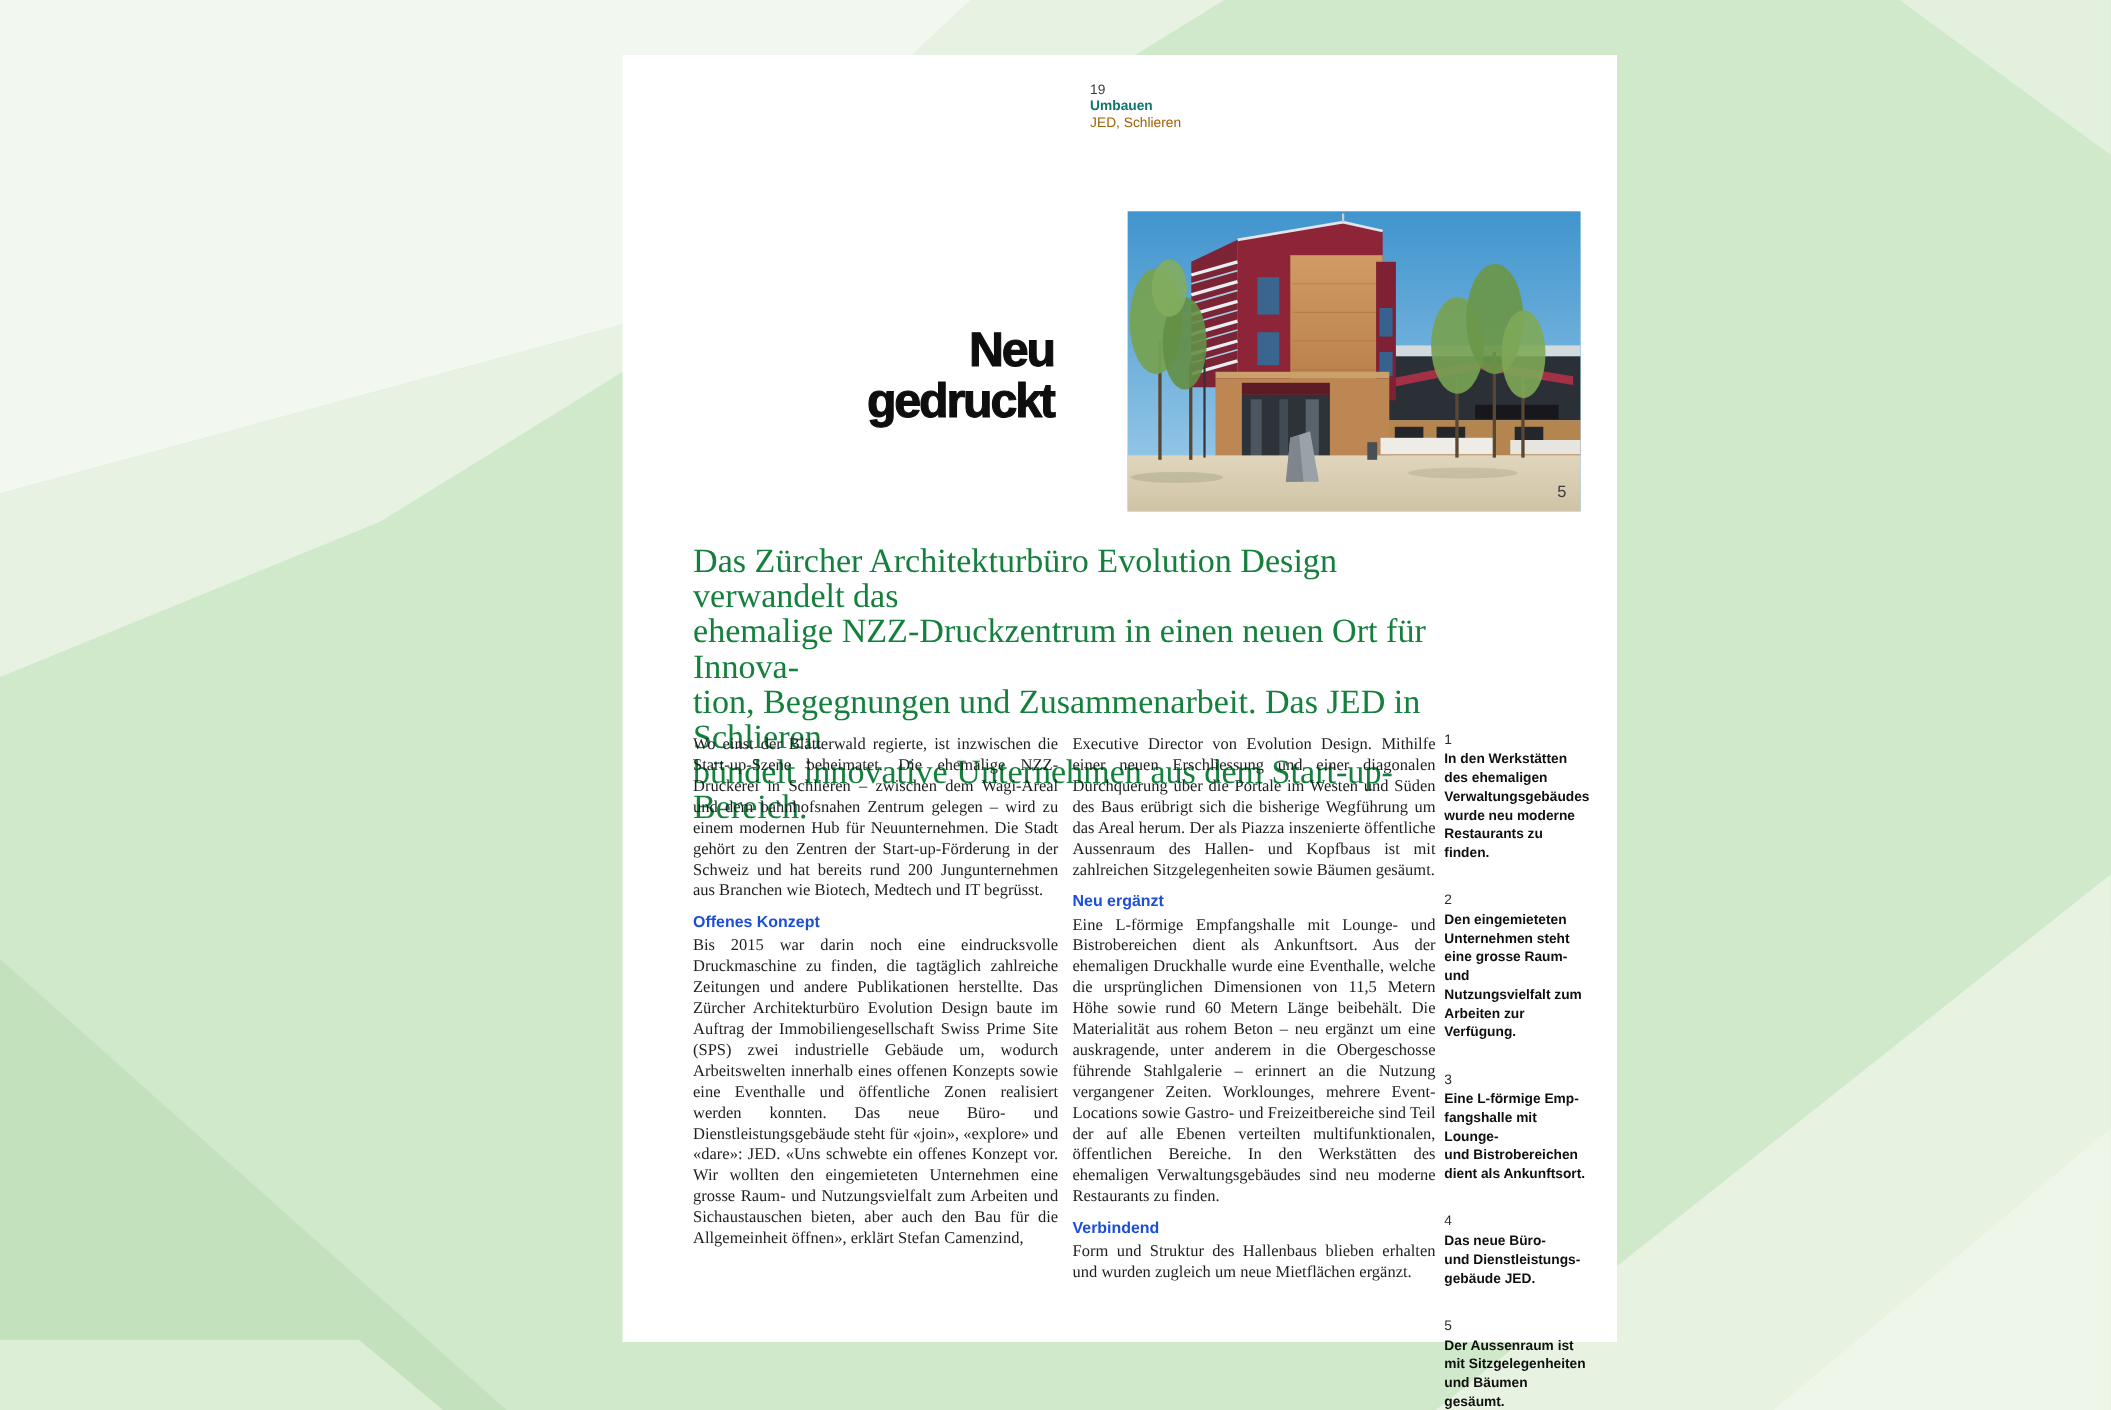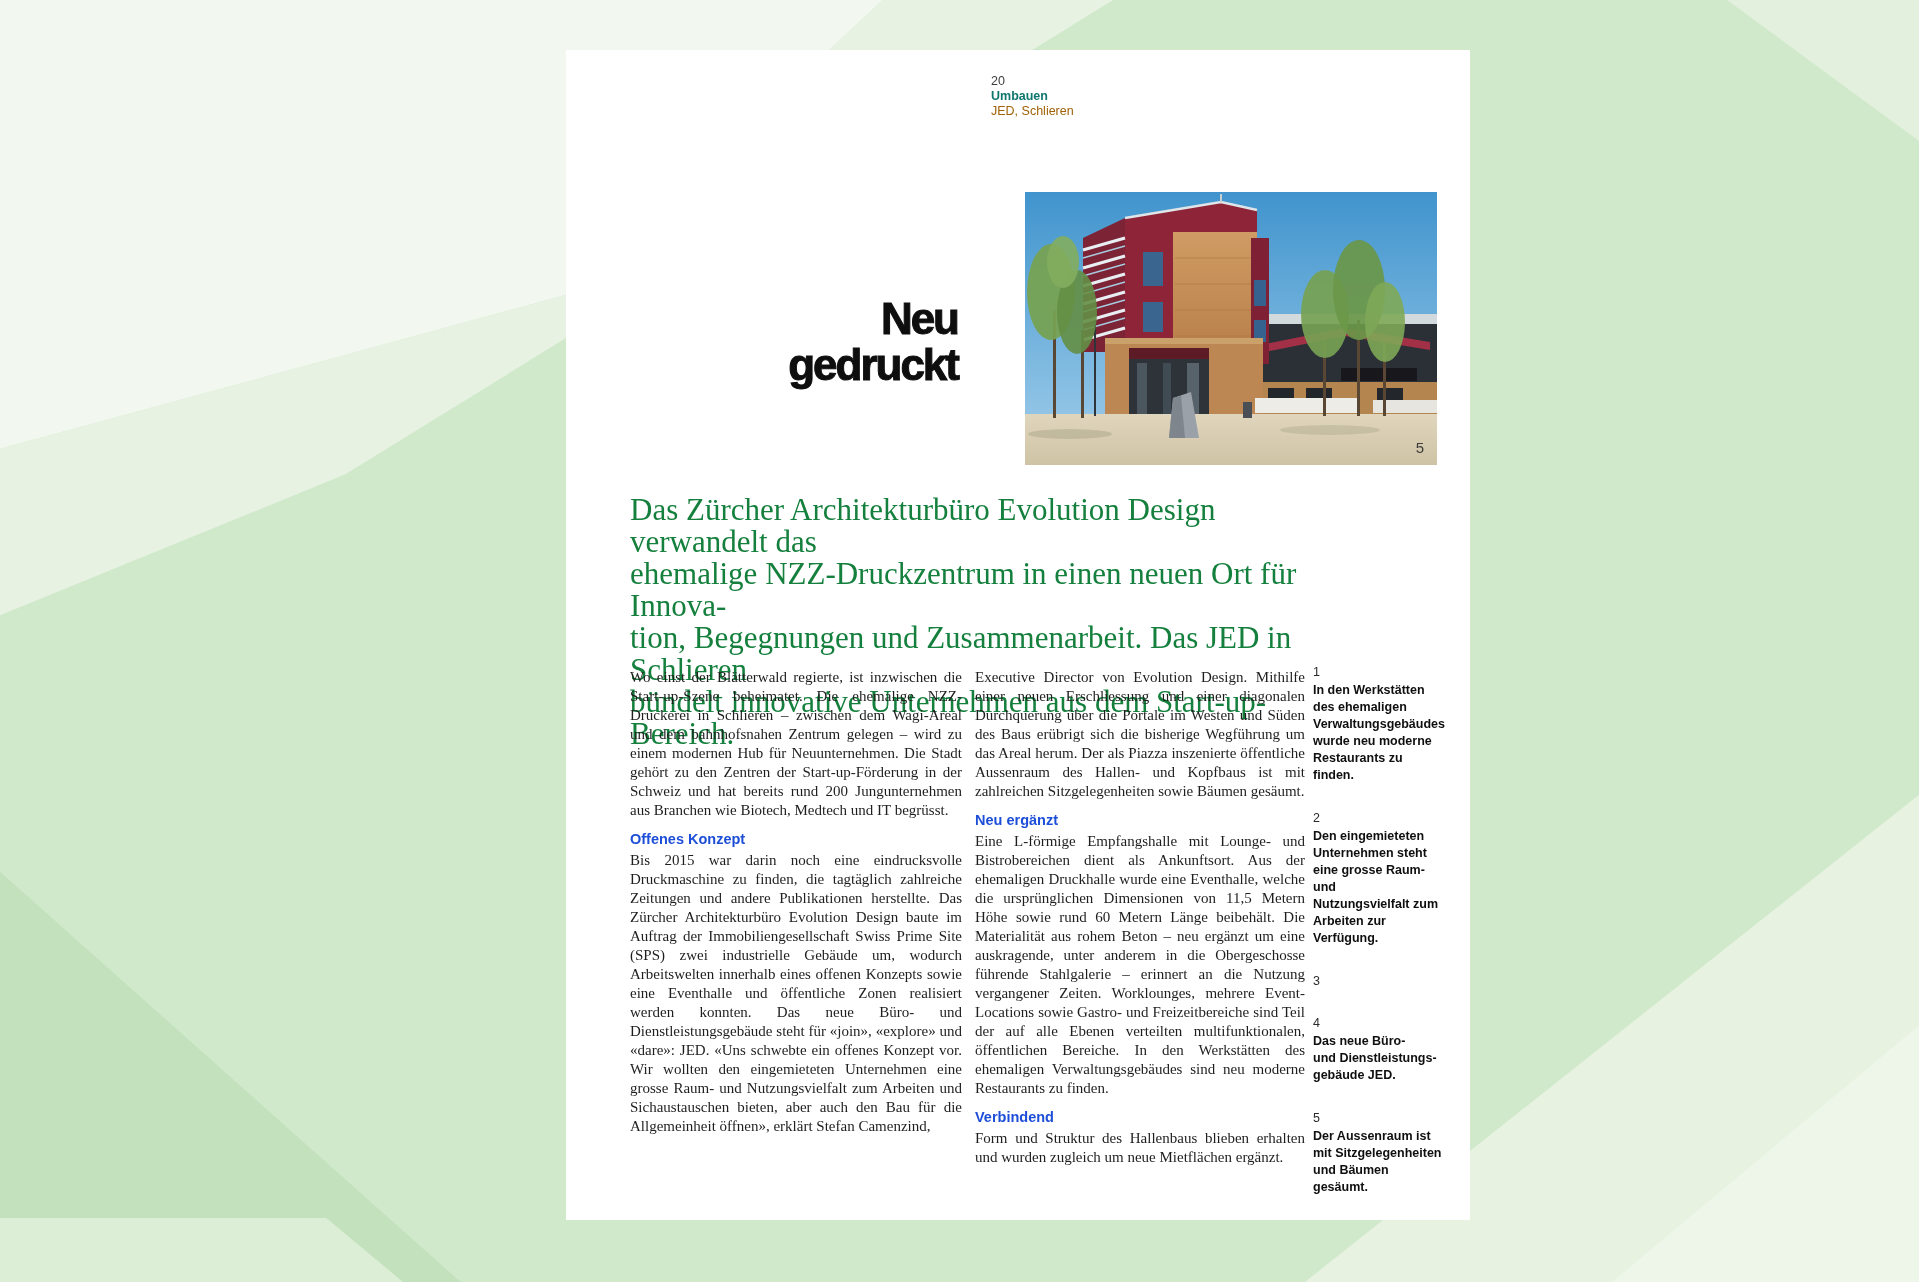--- a/index.html
+++ b/index.html
@@ -75,21 +75,21 @@
 <div class="bgpoly" id="p2"></div>
 <div class="bgpoly" id="p3"></div>
 <div class="bgpoly" id="p4"></div>
 <div class="bgpoly" id="p5"></div>
 <div class="bgpoly" id="p6"></div>
 <div class="bgpoly" id="p7"></div>
 
 <main class="sheet">
 
   <header class="folio">
-    <div>20</div>
+    <div>19</div>
     <div class="sec">Umbauen</div>
     <div class="sub">JED, Schlieren</div>
   </header>
 
   <h1 class="title">
       <span>Neu</span>
       <span>gedruckt</span>
     </h1>
 
   <figure class="photo">
@@ -223,20 +223,24 @@
     <div class="cap">
       <div class="cap-num">2</div>
       <div class="cap-text">Den eingemieteten
 Unternehmen steht
 eine grosse Raum- und
 Nutzungsvielfalt zum
 Arbeiten zur Verfügung.</div>
     </div>
     <div class="cap">
       <div class="cap-num">3</div>
+      <div class="cap-text">Eine L-förmige Emp-
+fangshalle mit Lounge-
+und Bistrobereichen
+dient als Ankunftsort.</div>
     </div>
     <div class="cap">
       <div class="cap-num">4</div>
       <div class="cap-text">Das neue Büro-
 und Dienstleistungs-
 gebäude JED.</div>
     </div>
     <div class="cap">
       <div class="cap-num">5</div>
       <div class="cap-text">Der Aussenraum ist

